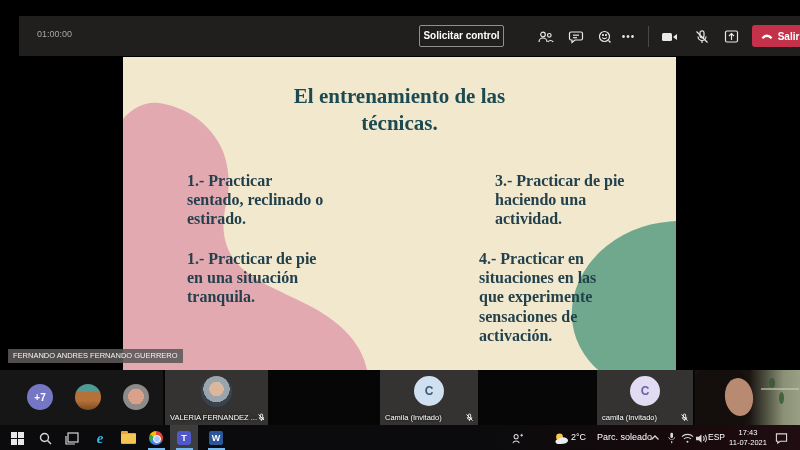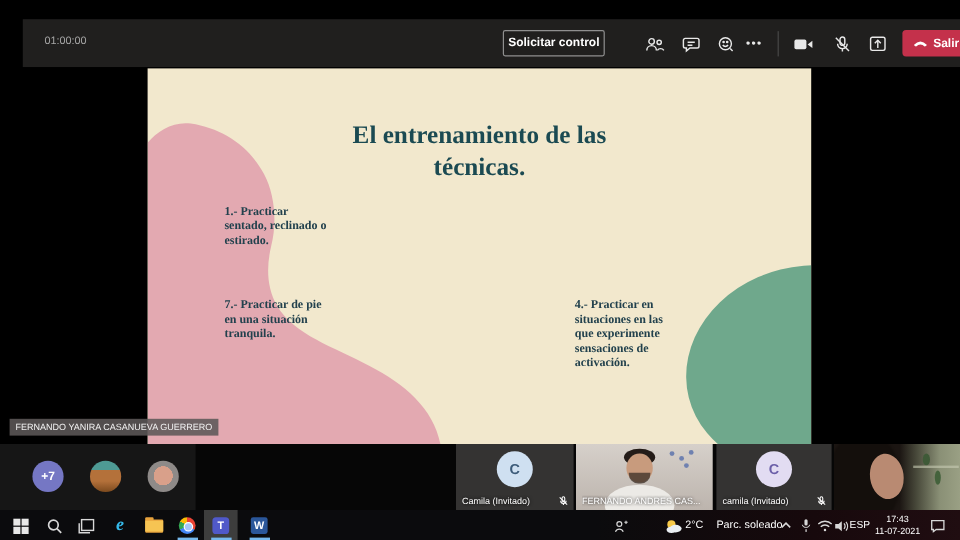--- a/index.html
+++ b/index.html
@@ -31,23 +31,23 @@
   .btn-leave { position:absolute; left:733px; top:9px; width:56px; height:22px;
     background:#c4314b; border-radius:3px; display:flex; align-items:center;
     justify-content:center; gap:5px; color:#fff; font-size:10px; font-weight:bold; }
   
   .stage { position:absolute; top:56px; left:0; right:0; height:314px; background:#000; }
   .slide { position:absolute; left:123px; top:1px; width:553px; height:313px;
     background:#f2e8cd; overflow:hidden; }
   .slide svg.blobs { position:absolute; inset:0; }
   .slide-title { position:absolute; top:26px; left:60px; right:60px; text-align:center;
     font-family:"Liberation Serif", serif; font-weight:bold; font-size:21px; line-height:1.3;
-    color:#1b4a52; white-space:pre-line;margin-top:16px; }
+    color:#1b4a52; white-space:pre-line; }
   .point { position:absolute; font-family:"Liberation Serif", serif; font-weight:bold;
-    font-size:10px; line-height:1.2; color:#22414d; white-space:pre-line; }
+    font-size:16px; line-height:1.2; color:#22414d; white-space:pre-line; }
   .p1 { left:64px; top:114px; } .p2 { left:64px; top:192px; }
   .p3 { left:372px; top:114px; } .p4 { left:356px; top:192px; }
   .presenter-label { position:absolute; left:8px; top:293px; height:14px; line-height:14px;
     padding:0 5px; background:rgba(92,88,88,0.88); color:#f2f2f2; font-size:7.5px; }
   
   .filmstrip { position:absolute; top:370px; left:0; right:0; height:55px; background:#060606; }
   .tile { position:absolute; top:0; height:55px; overflow:hidden; background:#343332; }
   .tile-label { position:absolute; left:5px; right:4px; bottom:3px; display:flex;
     align-items:center; justify-content:space-between; font-size:7.5px; color:#fff;
     text-shadow:0 0 3px rgba(0,0,0,.9); white-space:nowrap; overflow:hidden; }
@@ -157,72 +157,72 @@
         <path d="M0,62 C8,52 22,44 36,46 C62,50 84,64 97,88 C106,105 108,128 103,148
                  C99,165 99,182 108,198 C122,222 155,232 185,248 C214,263 238,283 244,313
                  L0,313 Z" fill="#e3a9b1"></path>
         <ellipse cx="548" cy="250" rx="100" ry="85" transform="rotate(-14 548 250)" fill="#6fa88c"></ellipse>
       </svg>
       <div class="slide-title">El entrenamiento de las
 técnicas.</div>
       <div class="point p1">1.- Practicar
 sentado, reclinado o
 estirado.</div>
-      <div class="point p2">7.- Practicar de pie
+      <div class="point p2">1.- Practicar de pie
 en una situación
 tranquila.</div>
+      <div class="point p3">3.- Practicar de pie
+haciendo una
+actividad.</div>
       <div class="point p4">4.- Practicar en
 situaciones en las
 que experimente
 sensaciones de
 activación.</div>
     </div>
-    <div class="presenter-label">FERNANDO YANIRA CASANUEVA GUERRERO</div>
+    <div class="presenter-label">FERNANDO ANDRES FERNANDO GUERRERO</div>
   </div>
 
   <div class="filmstrip">
 
     <div class="tile" style="left:0;width:163px;background:#161616">
       <div class="avatar" style="left:27px;top:14px;width:26px;height:26px;background:#7577c4;color:#fff;font-size:10px;font-weight:bold">+7</div>
       <div class="avatar" style="left:75px;top:14px;width:26px;height:26px;background:linear-gradient(180deg,#4e9a94 0 30%,#b4713a 31% 65%,#7c4a1e 100%)"></div>
       <div class="avatar" style="left:123px;top:14px;width:26px;height:26px;background:radial-gradient(circle at 50% 48%,#d9a08a 0 42%,#8e8a88 43% 100%)"></div>
     </div>
 
+    <div class="tile" style="left:165px;width:103px">
+      <div class="avatar" style="left:36px;top:6px;width:31px;height:31px;background:radial-gradient(circle at 50% 42%,#dcb79d 0 30%,#9aa4ad 31% 55%,#39434e 56% 100%)"></div>
+      <div class="tile-label">
+        <span>VALERIA FERNANDEZ ...</span>
+        <svg class="mic-off" width="9" height="9" viewBox="0 0 16 16" fill="none" stroke="#fff" stroke-width="1.6">
+          <rect x="6" y="1.8" width="4" height="7" rx="2"></rect>
+            <path d="M4 7.5 a4 4 0 0 0 8 0"></path>
+            <line x1="8" y1="11.5" x2="8" y2="14"></line>
+            <line x1="2.5" y1="2.5" x2="13.5" y2="13.5"></line>
+        </svg>
+      </div>
+    </div>
 
 
     <div class="tile" style="left:380px;width:98px">
       <div class="avatar" style="left:34px;top:6px;width:30px;height:30px;background:#cfe0f1">
         <span class="initial" style="color:#3b5a78">C</span>
       </div>
       <div class="tile-label">
         <span>Camila (Invitado)</span>
         <svg class="mic-off" width="9" height="9" viewBox="0 0 16 16" fill="none" stroke="#fff" stroke-width="1.6">
           <rect x="6" y="1.8" width="4" height="7" rx="2"></rect>
             <path d="M4 7.5 a4 4 0 0 0 8 0"></path>
             <line x1="8" y1="11.5" x2="8" y2="14"></line>
             <line x1="2.5" y1="2.5" x2="13.5" y2="13.5"></line>
         </svg>
       </div>
     </div>
 
-    <div class="tile" style="left:480px;width:114px">
-      <div class="vid" style="background:linear-gradient(180deg,#d6d0ca 0%,#bcb4ad 100%)">
-        <div class="blob" style="left:78px;top:6px;width:4px;height:4px;background:#6f81b0"></div>
-        <div class="blob" style="left:86px;top:10px;width:4px;height:4px;background:#6f81b0"></div>
-        <div class="blob" style="left:94px;top:5px;width:4px;height:4px;background:#6f81b0"></div>
-        <div class="blob" style="left:90px;top:16px;width:4px;height:4px;background:#6f81b0"></div>
-        <div class="blob" style="left:40px;top:4px;width:26px;height:14px;background:#241c18"></div>
-        <div class="blob" style="left:42px;top:8px;width:22px;height:24px;background:#c89b7d"></div>
-        <div style="position:absolute;left:44px;top:24px;width:18px;height:9px;background:#3a2e26;border-radius:0 0 8px 8px;opacity:.75"></div>
-        <div class="blob" style="left:24px;top:34px;width:58px;height:34px;background:#eceae6"></div>
-      </div>
-      <div class="tile-label">
-        <span>FERNANDO ANDRES CAS...</span>
-      </div>
-    </div>
 
     <div class="tile" style="left:597px;width:96px">
       <div class="avatar" style="left:33px;top:6px;width:30px;height:30px;background:#e2dcf2">
         <span class="initial" style="color:#6b5fa8">C</span>
       </div>
       <div class="tile-label">
         <span>camila (Invitado)</span>
         <svg class="mic-off" width="9" height="9" viewBox="0 0 16 16" fill="none" stroke="#fff" stroke-width="1.6">
           <rect x="6" y="1.8" width="4" height="7" rx="2"></rect>
             <path d="M4 7.5 a4 4 0 0 0 8 0"></path>

